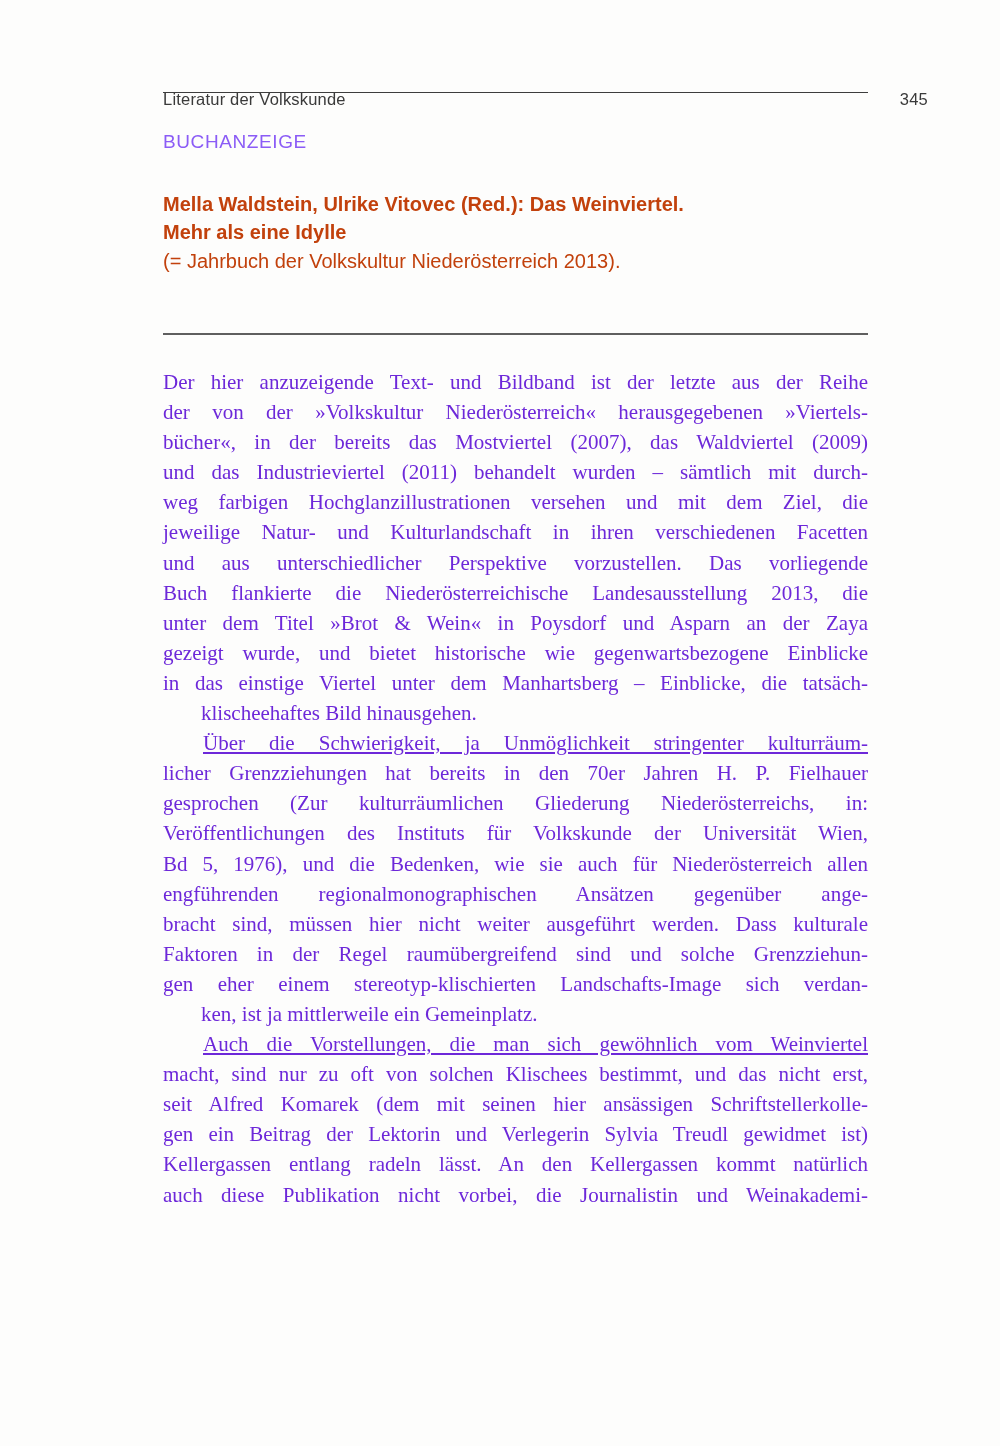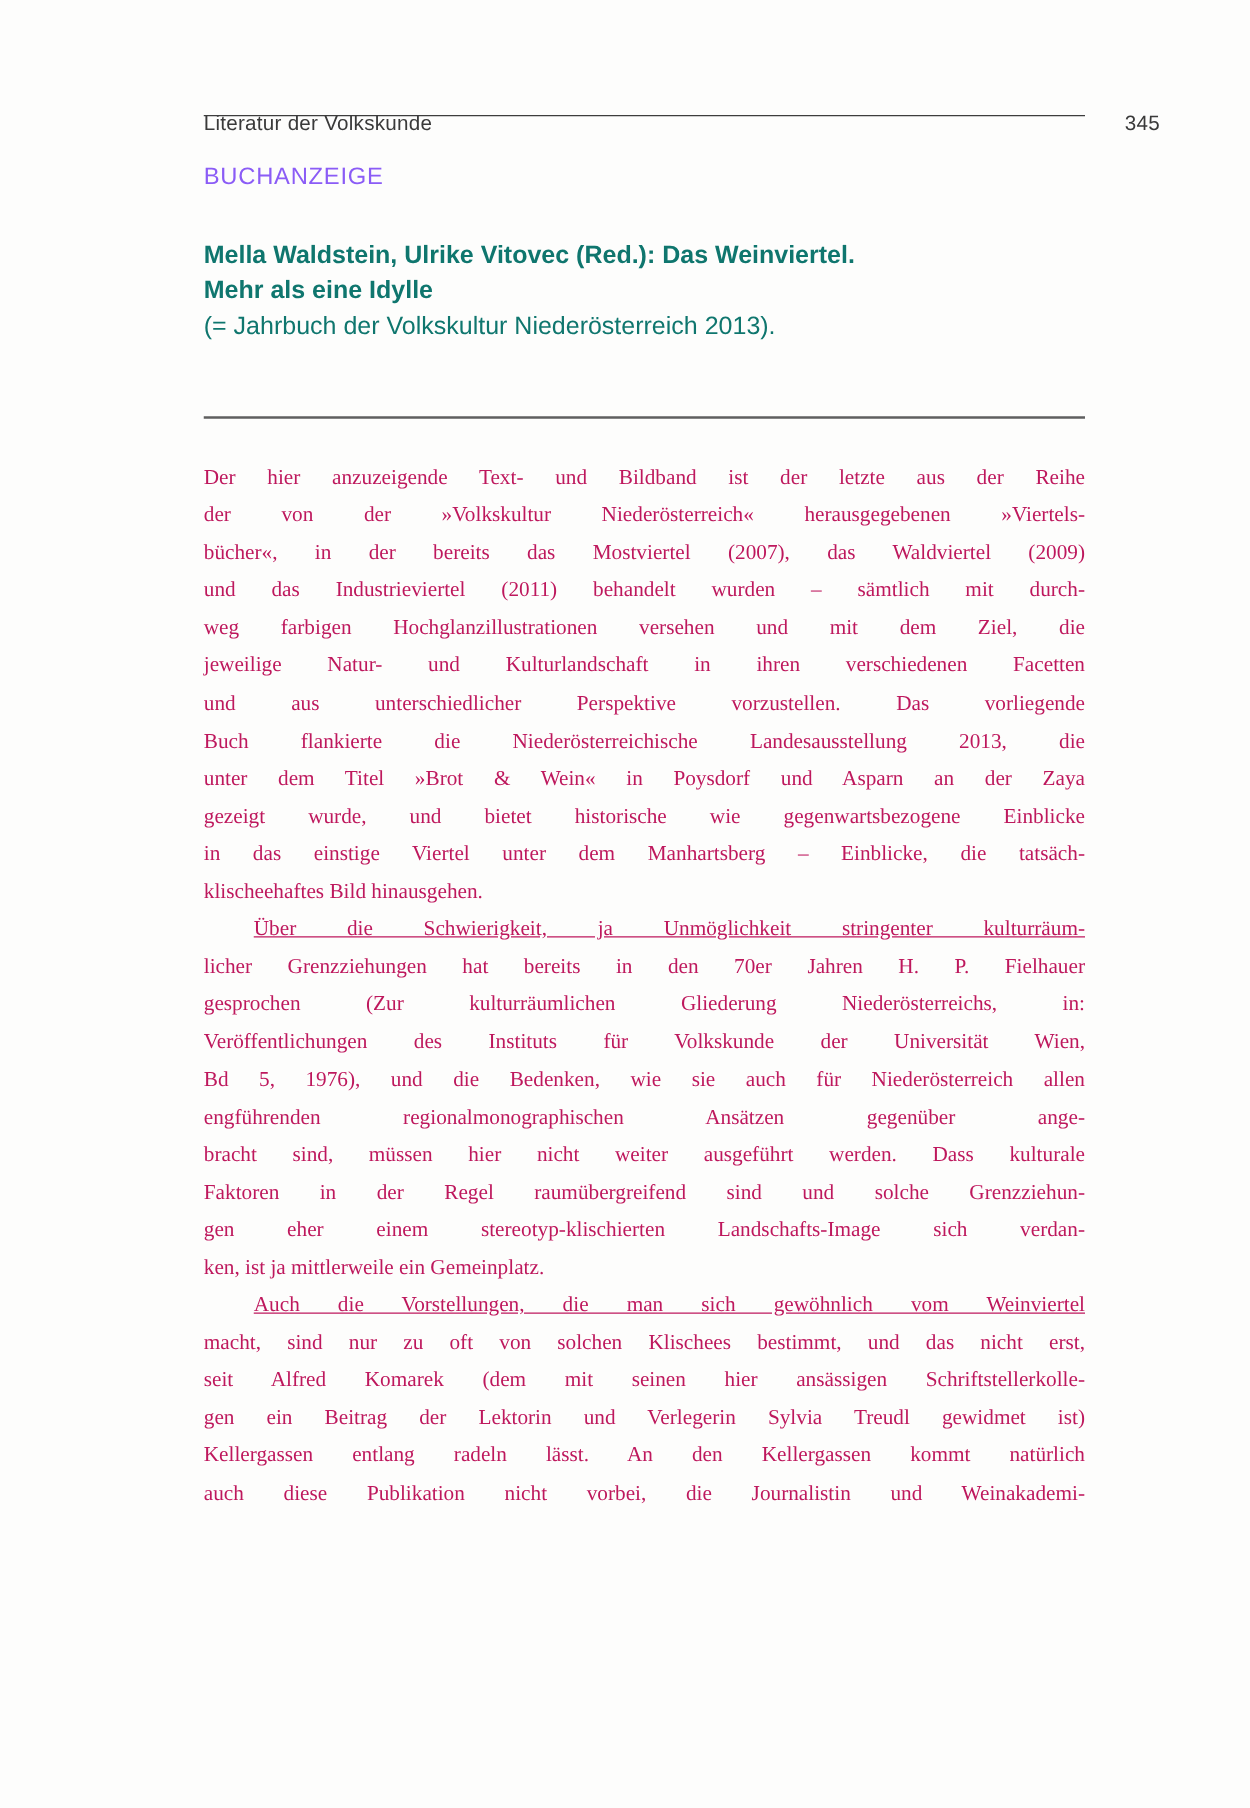--- a/index.html
+++ b/index.html
@@ -61,43 +61,44 @@
 
   
   .citation {
     position: absolute;
     left: 163px;
     top: 190px;
     width: 705px;
     font-family: "Liberation Sans", sans-serif;
     font-size: 20px;
     line-height: 28.4px;
-    color: #0f766e;
+    color: #c2410c;
   }
   .citation .cit-bold {
     font-weight: 700;
   }
 
   
   .body-text {
     position: absolute;
     left: 163px;
     top: 367px;
     width: 705px;
     font-family: "Liberation Serif", serif;
-    font-size: 17px;
+    font-size: 21px;
     line-height: 30.1px;
-    color: #be185d;
+    color: #6d28d9;
   }
   .body-text .line {
     text-align: justify;
     text-align-last: justify;
   }
   .body-text .line.endline {
     text-align-last: left;
+    margin-left: 38px;
   }
   .paragraph.indented .line:first-child {
     padding-left: 40px;
     text-decoration: underline;
   }
 </style>
 </head>
 <body>
 
 <div class="page">

